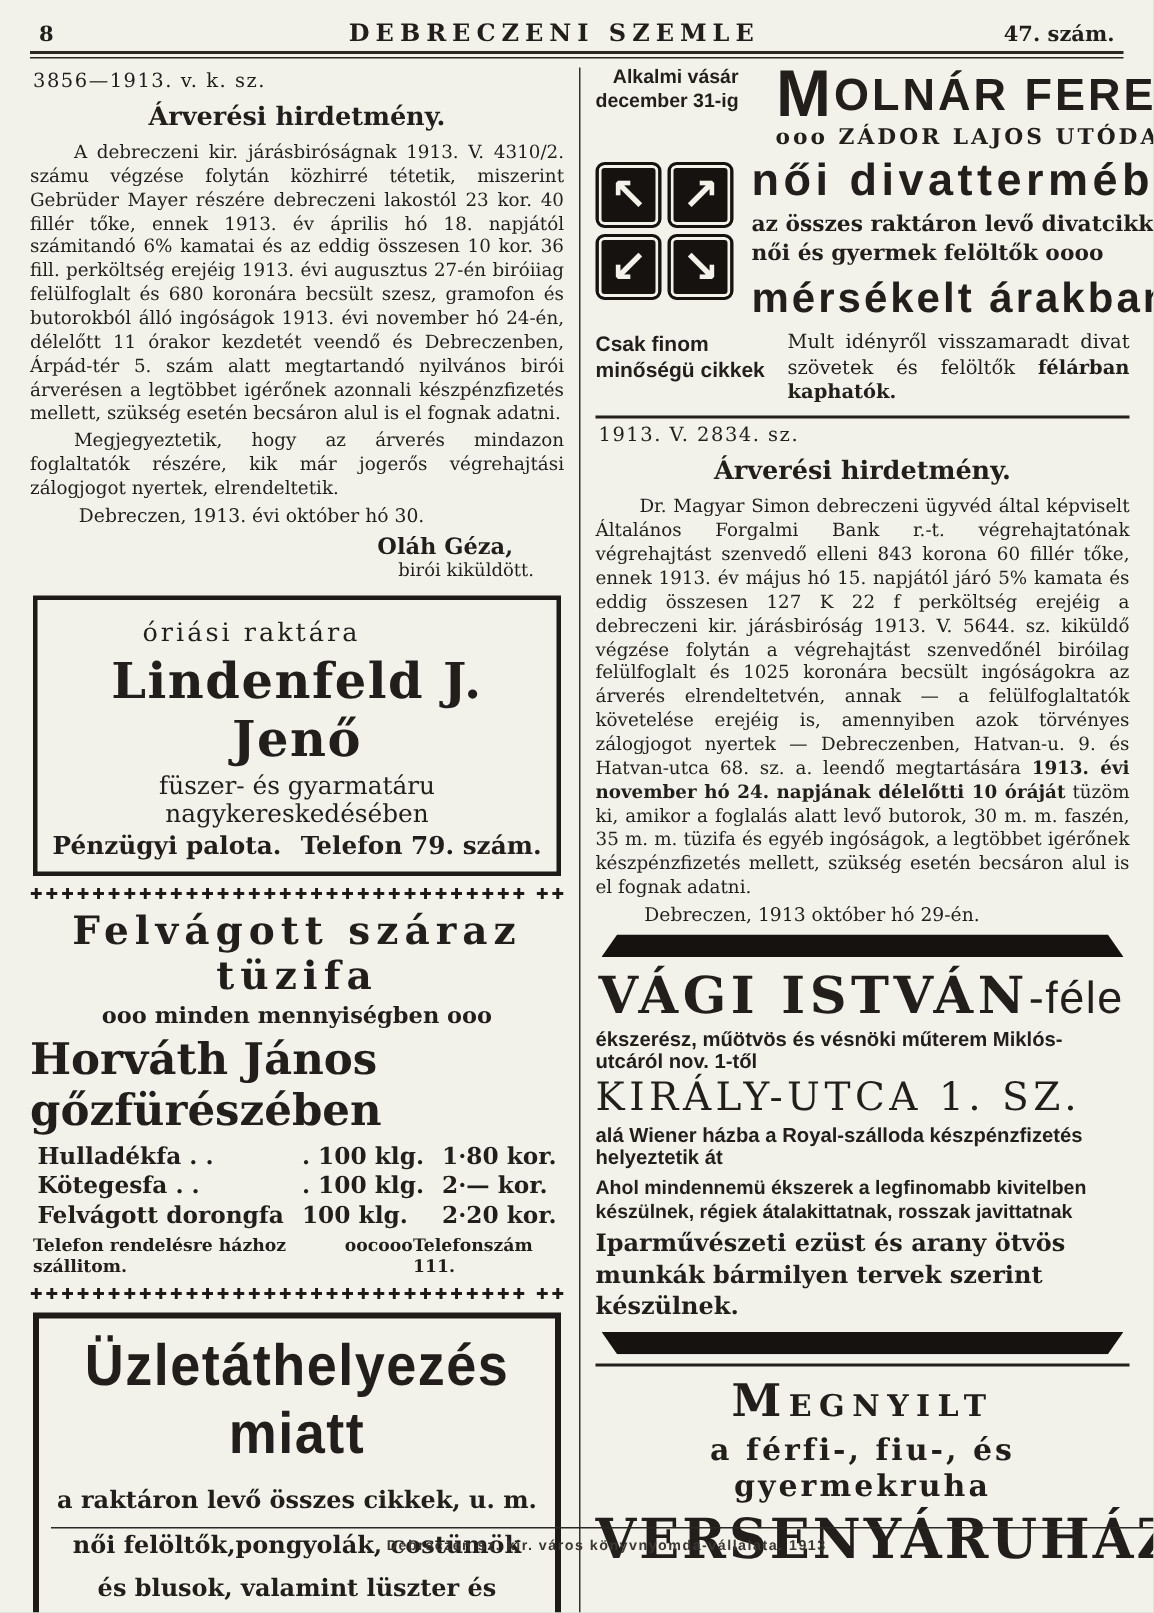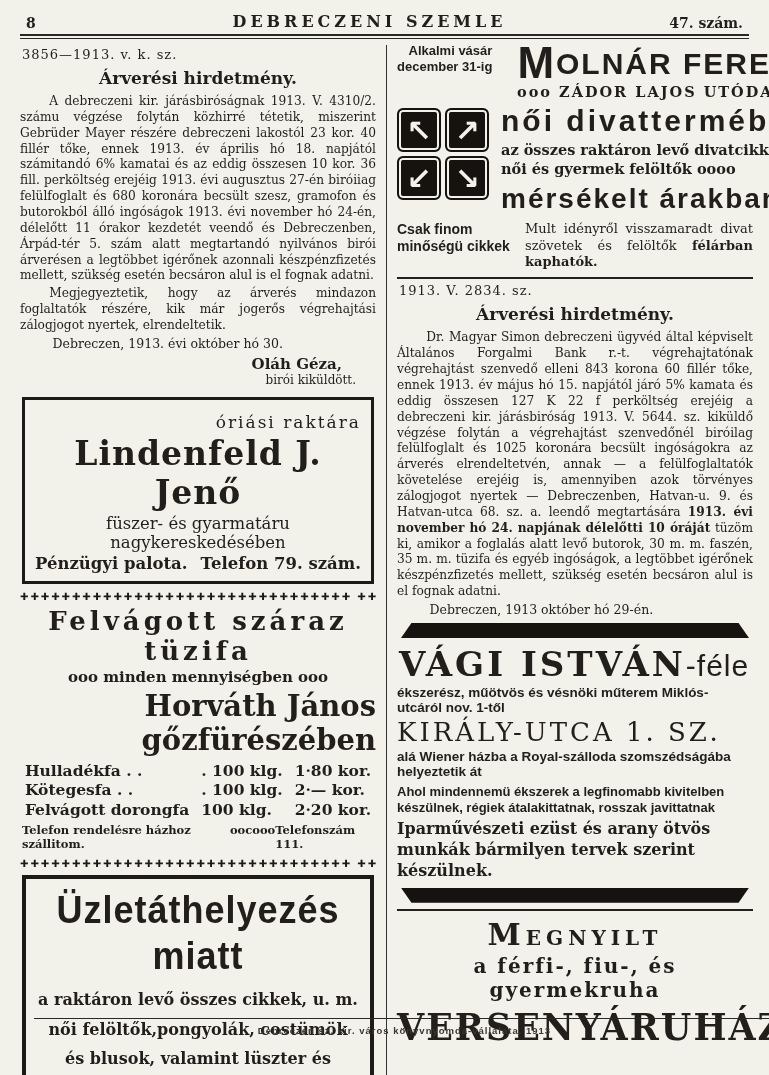--- a/index.html
+++ b/index.html
@@ -29,31 +29,31 @@
   .sig .sig-name{font-weight:bold;font-size:15px;padding-right:34px;}
   .sig .sig-title{font-size:12px;padding-right:20px;}
   .b{font-weight:bold;}
   
   .adbox{border:3px solid #1d1a17;margin:10px 2px 0 2px;padding:8px 10px;}
   .lind-row1{display:flex;align-items:flex-start;gap:10px;}
   .lind-lead{font-size:15px;line-height:1.25;white-space:nowrap;}
   .lind-lead .lead-bold{font-weight:bold;letter-spacing:1px;}
   .lind-big{font-family:"Liberation Sans",sans-serif;font-weight:bold;font-size:23px;
     border-bottom:3px solid #1d1a17;padding-bottom:2px;letter-spacing:0px;white-space:nowrap;}
-  .lind-mid{text-align:right;font-size:17px;margin:4px 0 2px 60px;letter-spacing:2px;}
+  .lind-mid{text-align:left;font-size:17px;margin:4px 0 2px 60px;letter-spacing:2px;}
   .lind-name{text-align:center;font-size:33px;font-weight:bold;letter-spacing:1px;margin:2px 0;}
   .lind-line{text-align:center;font-size:16.5px;margin:2px 0;}
   .lind-row2{display:flex;justify-content:space-between;font-weight:bold;font-size:16.5px;margin-top:2px;}
   
   .plusrow{font-size:10px;letter-spacing:2px;white-space:nowrap;overflow:hidden;
     text-align:center;margin:7px 0 4px 0;color:#1d1a17;font-family:"DejaVu Sans",sans-serif;}
   
   .tuz-title{text-align:center;font-size:26px;font-weight:bold;letter-spacing:4px;margin:2px 0;}
   .tuz-sub{text-align:center;font-size:15px;font-weight:bold;margin:2px 0;}
-  .tuz-name{text-align:right;font-size:29px;font-weight:bold;margin:3px 0;font-family:"DejaVu Serif",serif;}
+  .tuz-name{text-align:left;font-size:29px;font-weight:bold;margin:3px 0;font-family:"DejaVu Serif",serif;}
   .price-grid{display:grid;grid-template-columns:auto auto auto;column-gap:12px;
     width:max-content;margin:4px auto 2px auto;font-weight:bold;font-size:15.5px;line-height:1.25;}
   .tuz-note{display:flex;justify-content:space-between;font-weight:bold;font-size:11.5px;margin:4px 2px 0 2px;}
   
   .halm-box{border:4px solid #1d1a17;margin:6px 2px 0 2px;padding:10px 12px 12px 12px;}
   .halm-title{text-align:center;font-family:"Liberation Sans",sans-serif;font-weight:bold;
     font-size:36px;letter-spacing:1px;margin:2px 0 10px 0;transform:scaleY(1.08);}
   .halm-body{font-weight:bold;font-size:16px;line-height:1.85;text-align:center;margin:0 0 8px 0;}
   
   .mol-head{display:flex;align-items:flex-start;gap:25px;text-align:right;}
@@ -211,21 +211,21 @@
       <p class="body-par"><span>Dr. Magyar Simon debreczeni ügyvéd által képviselt Általános Forgalmi Bank r.-t. végrehajtatónak végrehajtást szenvedő elleni 843 korona 60 fillér tőke, ennek 1913. év május hó 15. napjától járó 5% kamata és eddig összesen 127 K 22 f perköltség erejéig a debreczeni kir. járásbiróság 1913. V. 5644. sz. kiküldő végzése folytán a végrehajtást szenvedőnél biróilag felülfoglalt és 1025 koronára becsült ingóságokra az árverés elrendeltetvén, annak — a felülfoglaltatók követelése erejéig is, amennyiben azok törvényes zálogjogot nyertek — Debreczenben, Hatvan-u. 9. és Hatvan-utca 68. sz. a. leendő megtartására </span><span class="b">1913. évi november hó 24. napjának délelőtti 10 óráját</span><span> tüzöm ki, amikor a foglalás alatt levő butorok, 30 m. m. faszén, 35 m. m. tüzifa és egyéb ingóságok, a legtöbbet igérőnek készpénzfizetés mellett, szükség esetén becsáron alul is el fognak adatni.</span></p>
       <div class="dateline">Debreczen, 1913 október hó 29-én.</div>
 
       <div>
         <div class="blackbar bar-top"></div>
         <div class="vagi-name">
           <span class="main">VÁGI ISTVÁN</span><span class="suffix">-féle</span>
         </div>
         <div class="vagi-l1">ékszerész, műötvös és vésnöki műterem Miklós-utcáról nov. 1-től</div>
         <div class="vagi-l2">KIRÁLY-UTCA 1. SZ.</div>
-        <div class="vagi-l3">alá Wiener házba a Royal-szálloda szomszédságába helyeztetik át</div>
+        <div class="vagi-l3">alá Wiener házba a Royal-szálloda készpénzfizetés helyeztetik át</div>
         <div class="vagi-l4">Ahol mindennemü ékszerek a legfinomabb kivitelben készülnek, régiek átalakittatnak, rosszak javittatnak</div>
         <div class="vagi-l5">Iparművészeti ezüst és arany ötvös munkák bármilyen tervek szerint készülnek.</div>
         <div class="blackbar bar-bot"></div>
         <div class="thin-rule"></div>
       </div>
 
       <div>
         <div class="meg-title">
           <span class="big-m">M</span><span>EGNYILT</span>
         </div>

